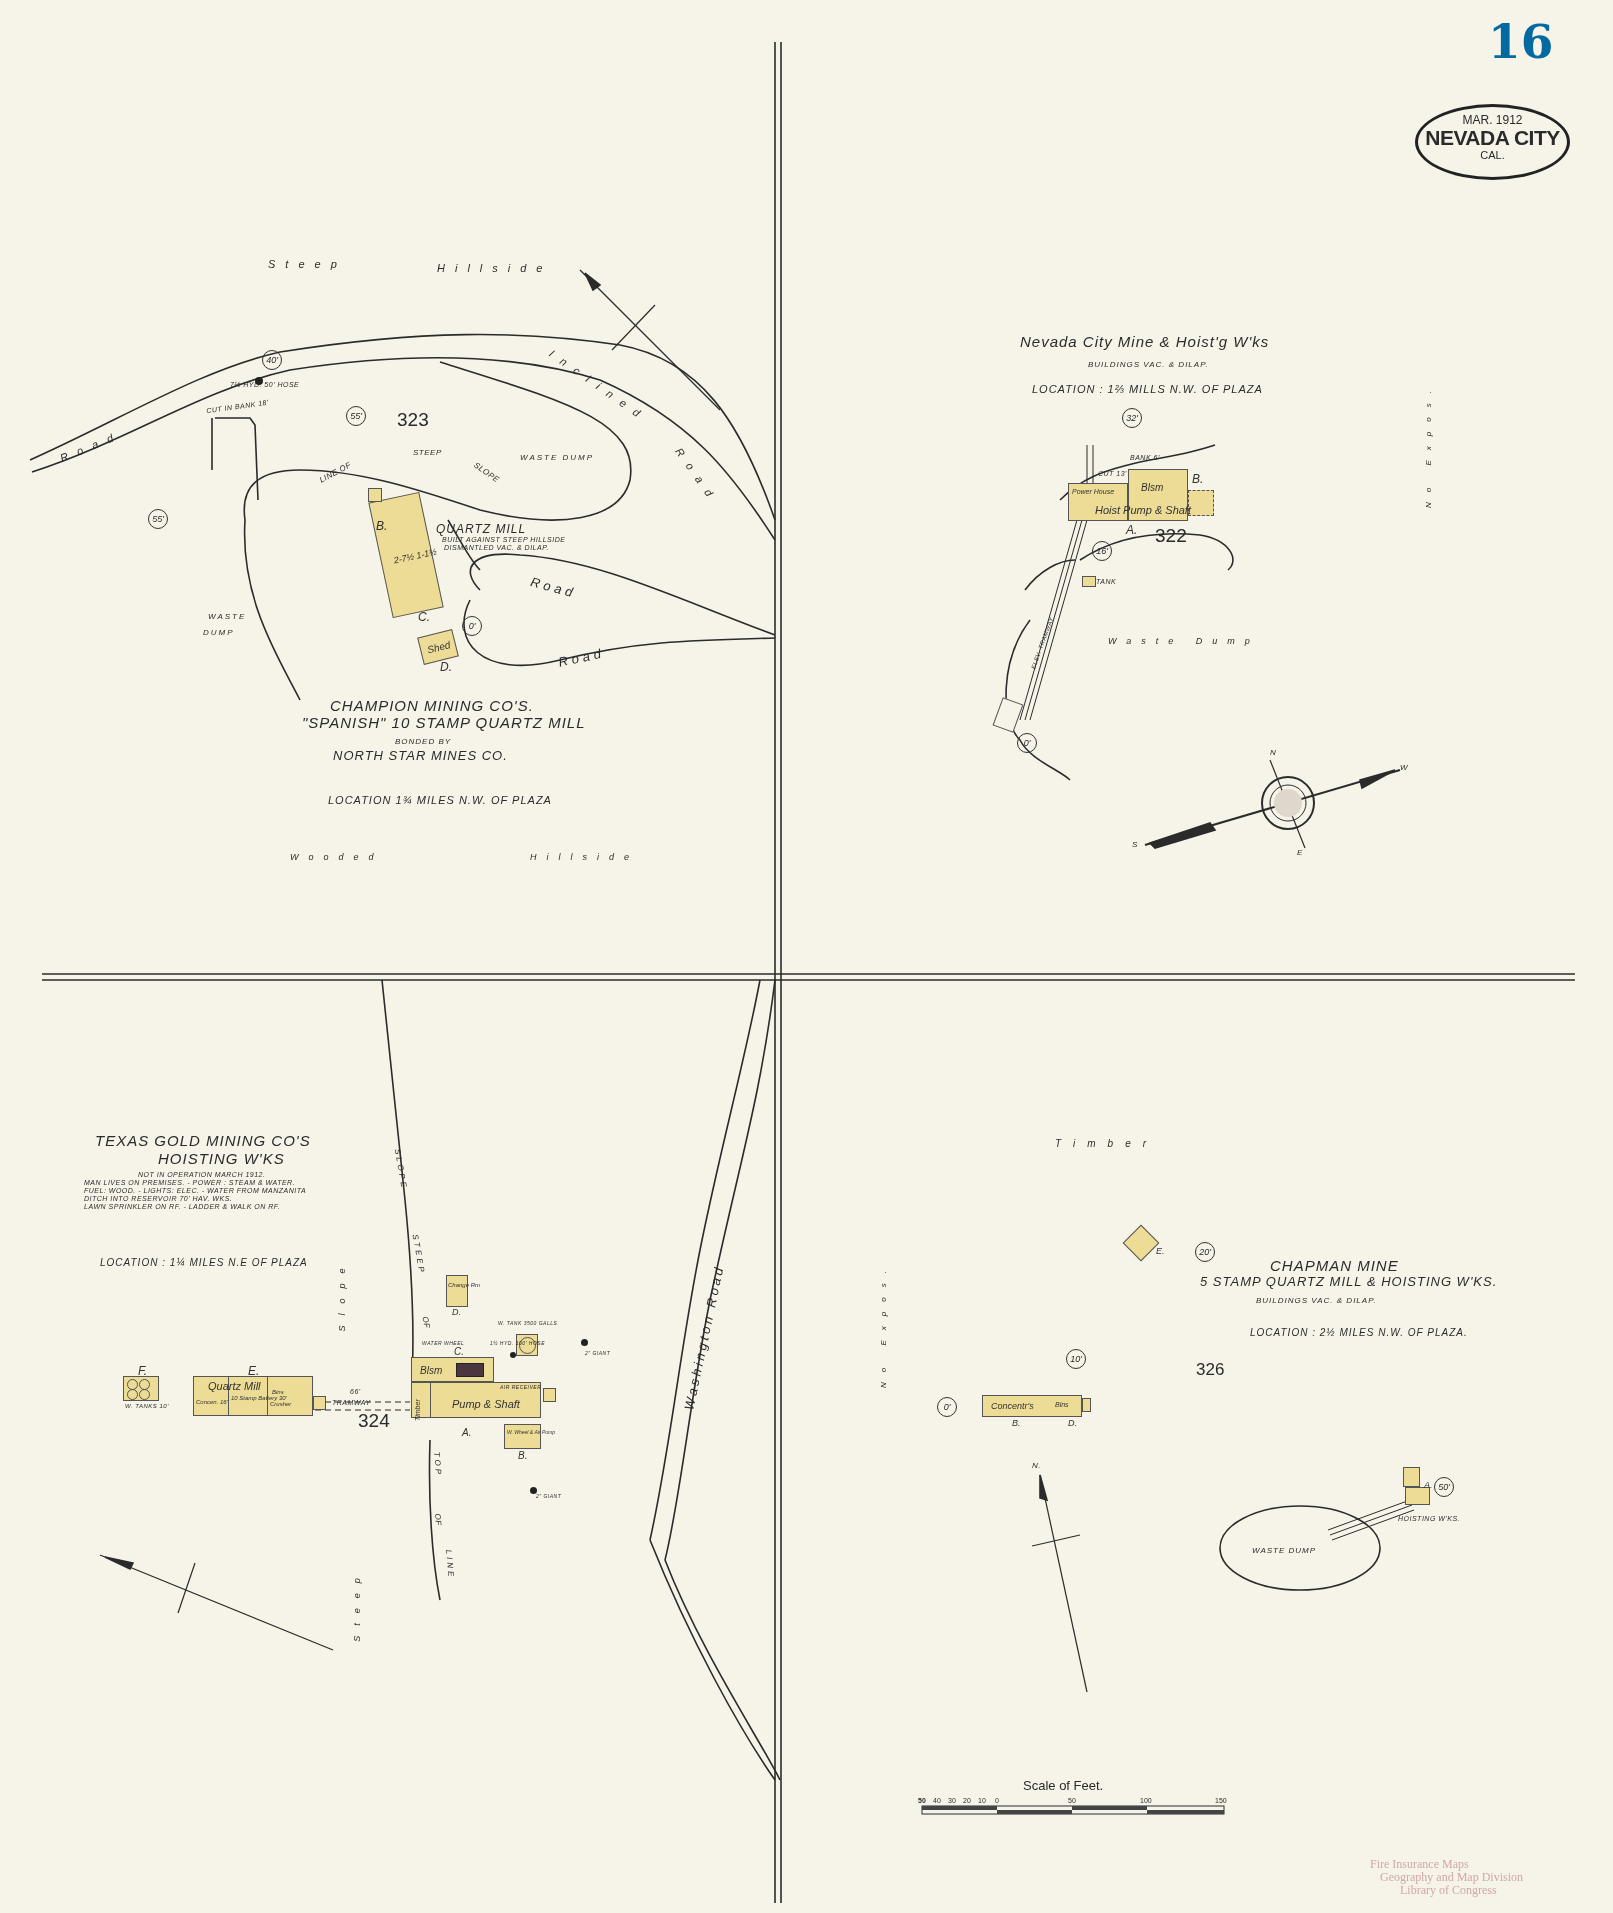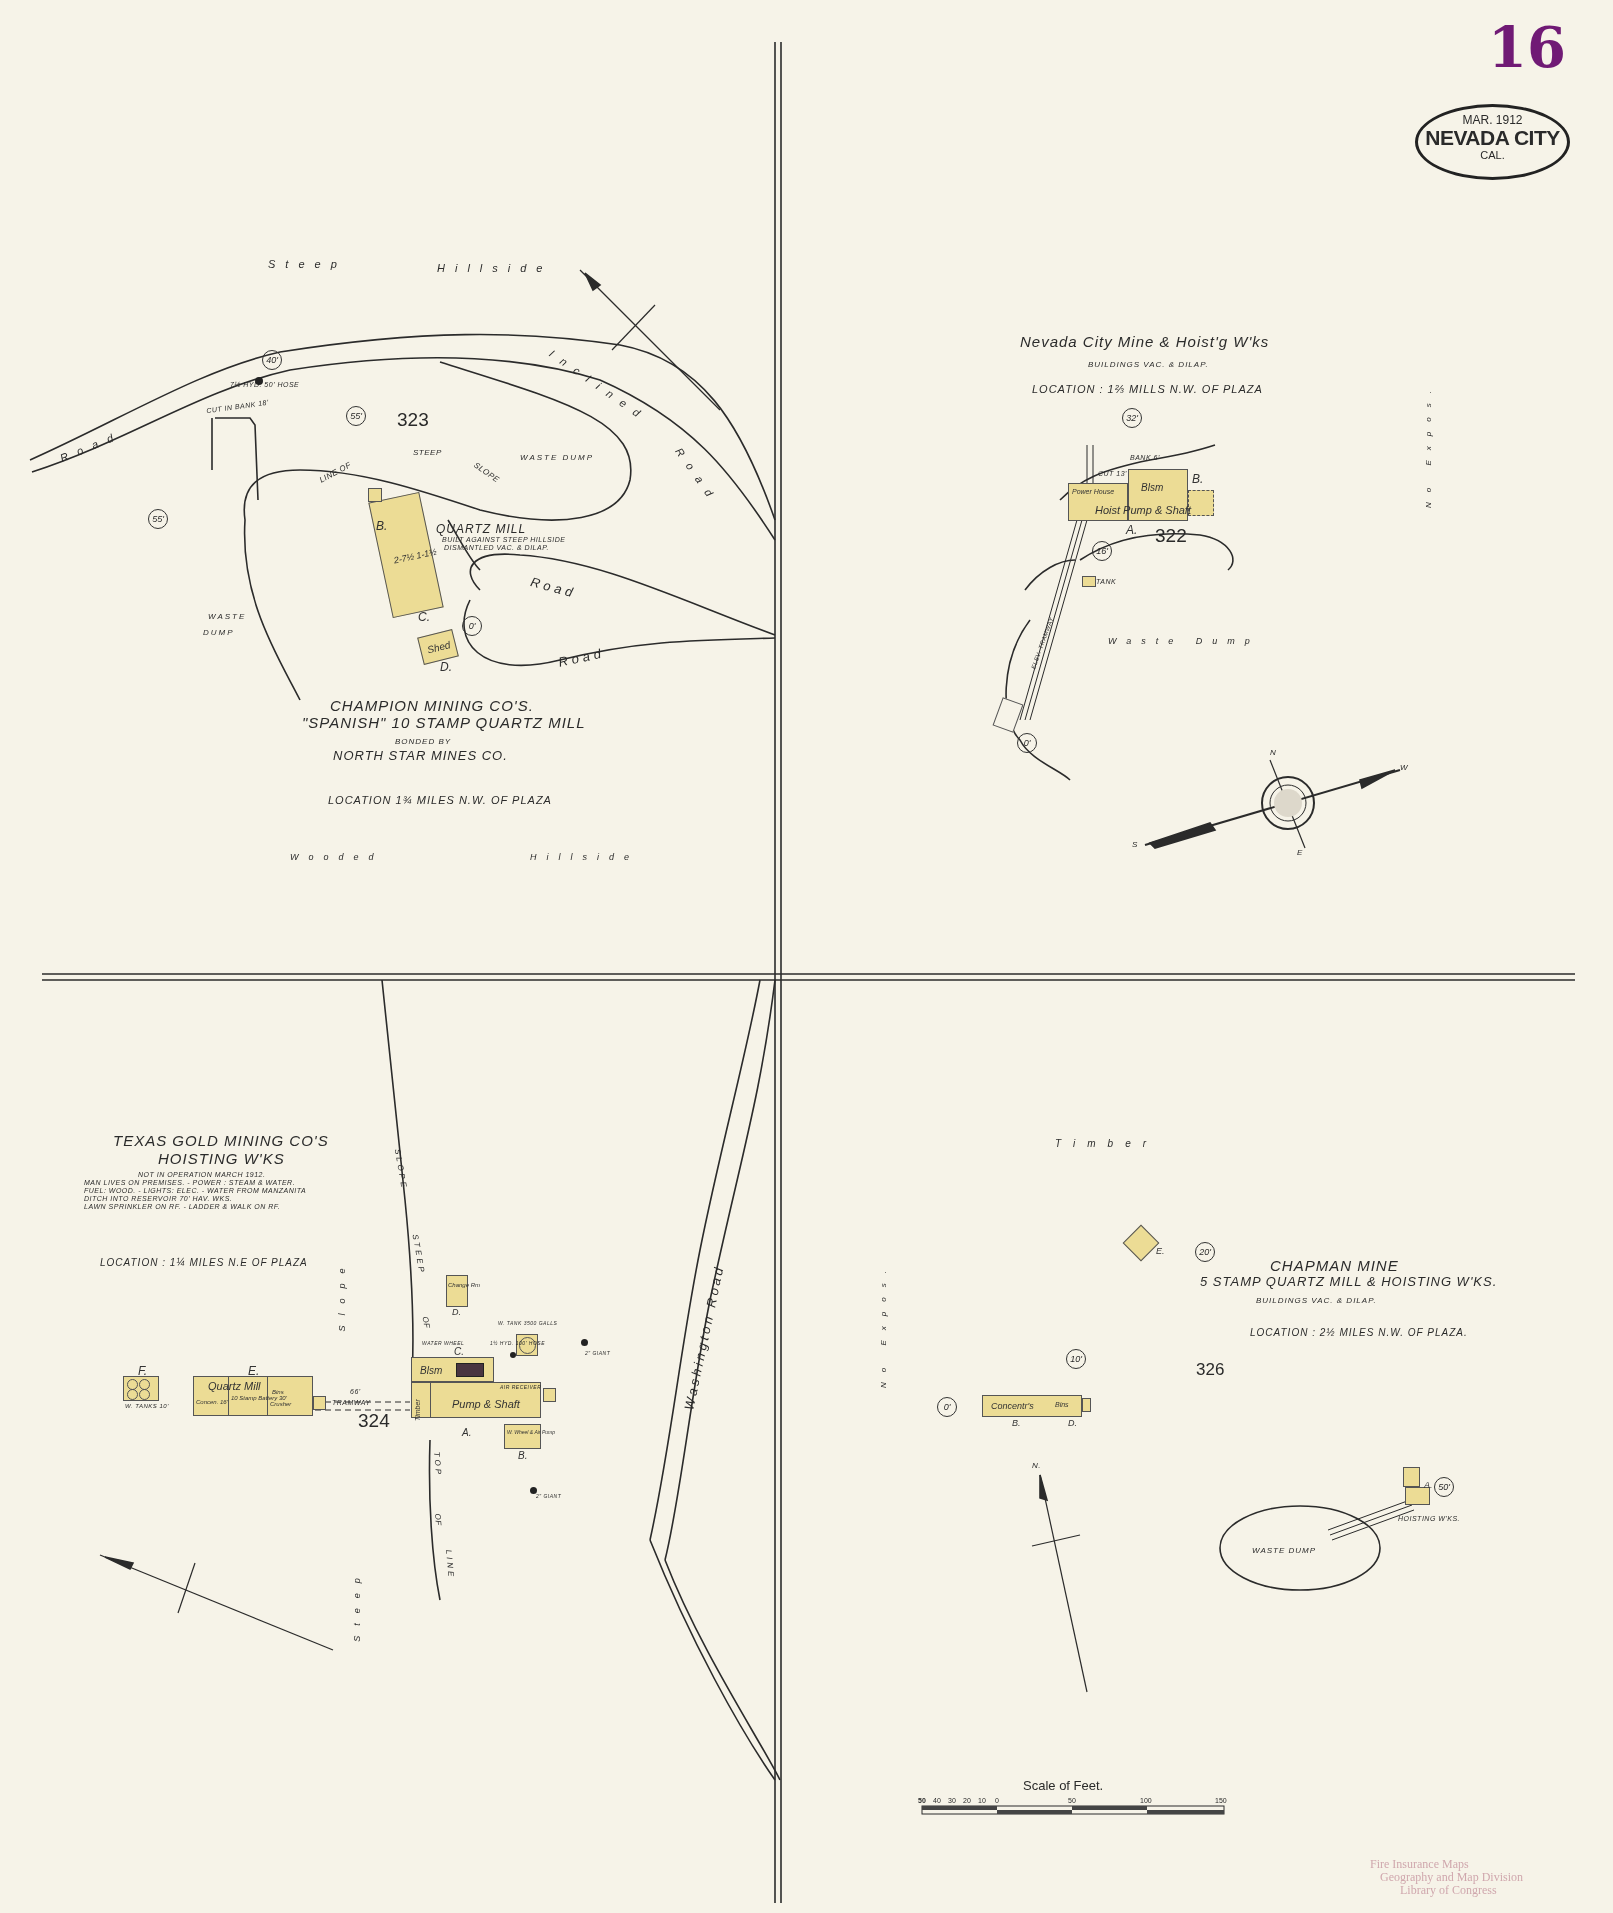--- a/index.html
+++ b/index.html
@@ -17,21 +17,21 @@
     .block-num { position: absolute; font-size: 19px; font-style: normal; font-weight: normal;
                  font-family: "Liberation Sans", sans-serif; color: #2a2a2a; }
     .bldg { position: absolute; background: #ecdc95; border: 1.3px solid #555; box-sizing: border-box; }
     .bldg-lbl { position: absolute; font-size: 10px; font-style: italic; color: #333; white-space: nowrap; }
     .letter { position: absolute; font-size: 12px; font-style: italic; color: #333; }
     .elev { position: absolute; width: 20px; height: 20px; border: 1px solid #333; border-radius: 50%;
             font-size: 9px; font-style: italic; display: flex; align-items: center; justify-content: center;
             box-sizing: border-box; }
     .small { font-size: 7px; letter-spacing: 0.5px; text-transform: uppercase; font-style: italic; position: absolute; white-space: nowrap; }
     #sheet-num { position: absolute; left: 1488px; top: 14px; font-family: "DejaVu Serif", serif;
-                 font-weight: bold; font-size: 56px; color: #701a75; }
+                 font-weight: bold; font-size: 47px; color: #0369a1; }
     #city-oval { position: absolute; left: 1415px; top: 104px; width: 155px; height: 76px;
                  border: 3px solid #222; border-radius: 50%; box-sizing: border-box; text-align: center; }
     #city-date { font-size: 12px; margin-top: 6px; display: block; }
     #city-name { font-size: 21px; font-weight: bold; display: block; line-height: 22px; letter-spacing: -0.5px; }
     #city-state { font-size: 11px; display: block; }
     #scale-title { position: absolute; left: 1023px; top: 1778px; font-size: 13px; }
     .tick { position: absolute; top: 1797px; font-size: 7px; }
     #stamp { position: absolute; left: 1370px; top: 1858px; color: #c99aa3; font-family: "Liberation Serif", serif;
              font-size: 12px; line-height: 13px; opacity: 0.85; }
   </style>
@@ -189,21 +189,21 @@
   <div class="lbl spaced" style="left:1108px;top:636px;font-size:9px;">Waste Dump</div>
   <div class="bldg" style="left:997px;top:700px;width:22px;height:30px;transform:rotate(20deg);background:#f6f3e8;"></div>
   <div class="elev" style="left:1017px;top:733px;">0'</div>
   <div class="lbl spaced" style="left:1365px;top:440px;font-size:8px;transform:rotate(-90deg);">No Expos.</div>
   <div class="small" style="left:1270px;top:748px;font-size:8px;">N</div>
   <div class="small" style="left:1297px;top:848px;font-size:8px;">E</div>
   <div class="small" style="left:1400px;top:763px;font-size:8px;">W</div>
   <div class="small" style="left:1132px;top:840px;font-size:8px;">S</div>
   <div style="position:absolute;left:1274px;top:789px;width:28px;height:28px;border-radius:50%;background:#ddd8cb;"></div>
 
-  <div class="lbl title" style="left:95px;top:1132px;font-size:15px;margin-left:18px;">Texas Gold Mining Co's</div>
+  <div class="lbl title" style="left:95px;top:1132px;font-size:15px;">Texas Gold Mining Co's</div>
   <div class="lbl title" style="left:158px;top:1150px;font-size:15px;">Hoisting W'ks</div>
   <div class="small" style="left:138px;top:1171px;">Not in operation March 1912.</div>
   <div class="small" style="left:84px;top:1179px;">Man lives on premises. - Power : Steam &amp; Water.</div>
   <div class="small" style="left:84px;top:1187px;">Fuel: Wood. - Lights: Elec. - Water from Manzanita</div>
   <div class="small" style="left:84px;top:1195px;">Ditch into reservoir 70' Hav. Wks.</div>
   <div class="small" style="left:84px;top:1203px;">Lawn Sprinkler on Rf. - Ladder &amp; Walk on Rf.</div>
   <div class="lbl loc" style="left:100px;top:1257px;font-size:10px;">Location : 1¼ Miles N.E of Plaza</div>
   <div class="lbl spaced" style="left:305px;top:1290px;font-size:9px;transform:rotate(-90deg);">Slope</div>
   <div class="small" style="left:380px;top:1165px;transform:rotate(80deg);font-size:8px;letter-spacing:3px;">Slope</div>
   <div class="small" style="left:398px;top:1250px;transform:rotate(80deg);font-size:8px;letter-spacing:3px;">Steep</div>

